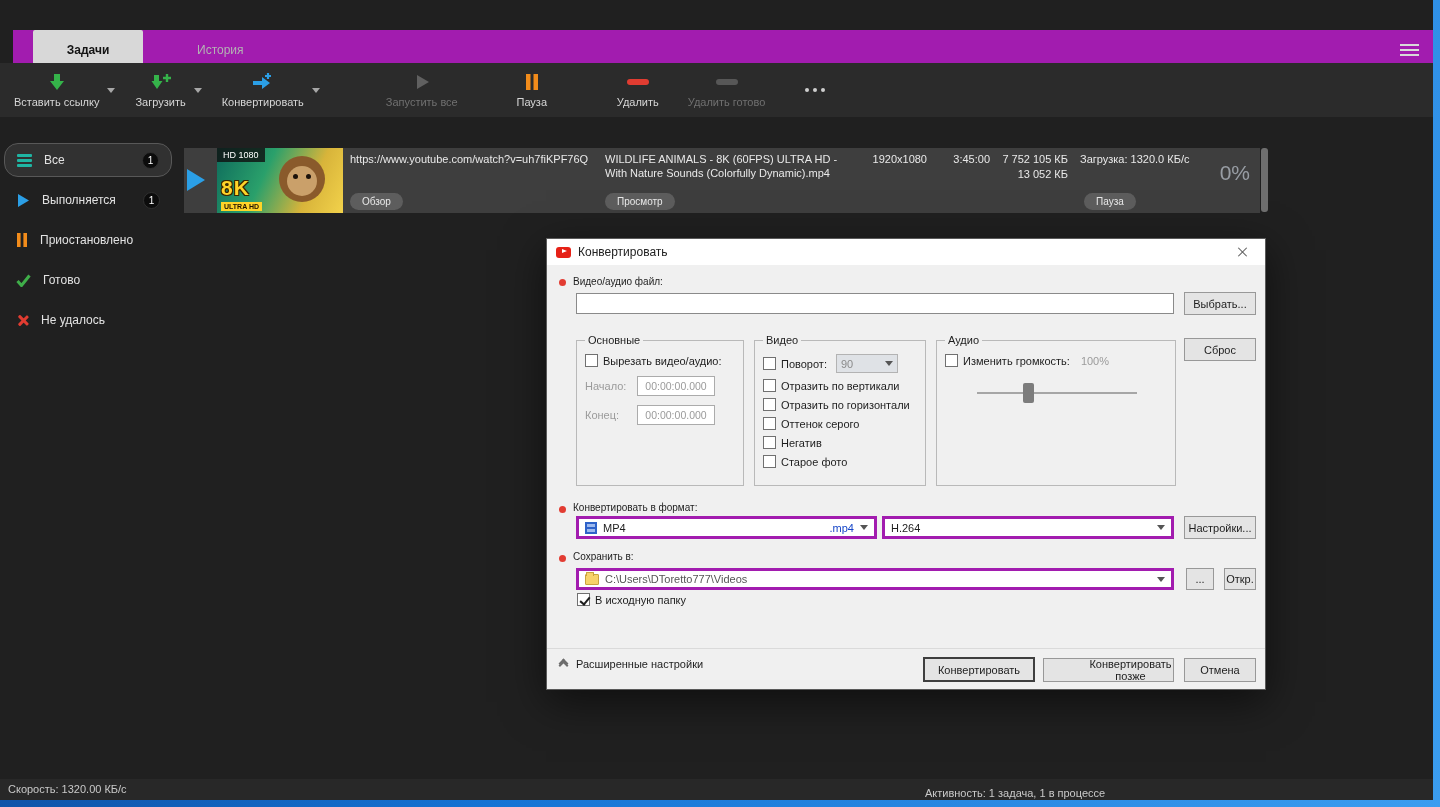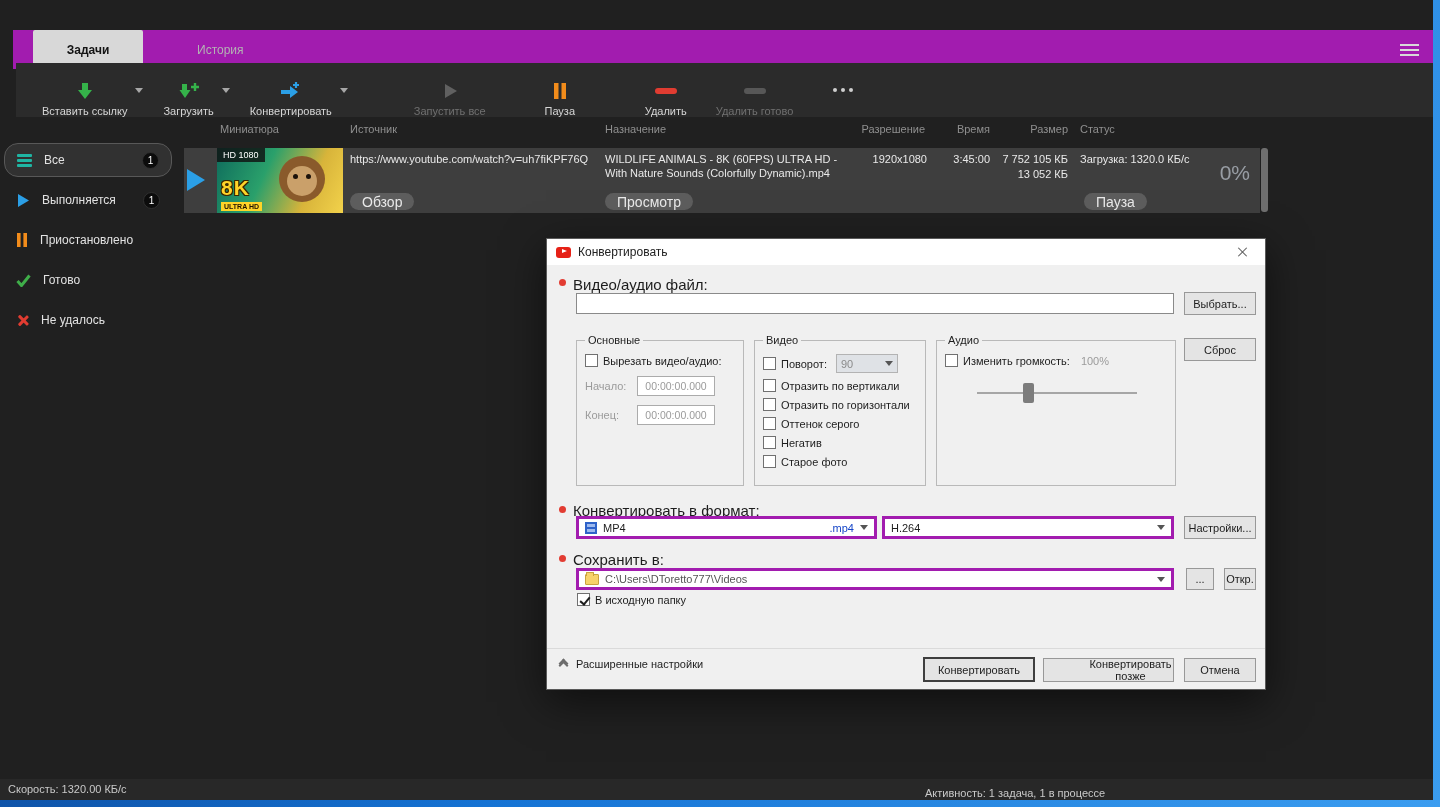--- a/index.html
+++ b/index.html
@@ -26,21 +26,21 @@
 
   
   .tabstrip { position:absolute; top:30px; left:0; right:0; height:39px; background:#a21caf; display:flex; align-items:stretch;margin-left:13px; }
   .tab { display:flex; align-items:center; justify-content:center; font-size:12px; color:#b3b3b3; padding:0 26px; }
   .tab.active { background:#d8d8d8; color:#141414; font-weight:bold; margin-left:20px; width:110px; padding:0; border-radius:2px 2px 0 0; }
   .tab.plain { margin-left:28px; }
   .hamburger { margin-left:auto; margin-right:14px; align-self:center; display:flex; flex-direction:column; gap:3px; }
   .hamburger i { display:block; width:19px; height:2px; background:#d9d9d9; }
 
   
-  .toolbar { position:absolute; top:63px; left:16px; right:0; height:54px; background:#2b2b2b; display:flex; align-items:flex-end; padding:0 20px; }
+  .toolbar { position:absolute; top:63px; left:0; right:0; height:54px; background:#2b2b2b; display:flex; align-items:center; padding:0 8px; }
   .tbtn { display:flex; flex-direction:column; align-items:center; gap:4px; min-width:60px; padding:0 6px; }
   .tbtn .ticon { height:20px; display:flex; align-items:center; justify-content:center; }
   .tlabel { font-size:11px; color:#d6d6d6; white-space:nowrap; }
   .tbtn.disabled .tlabel { color:#707070; }
   .tchev { width:0; height:0; border-left:4px solid transparent; border-right:4px solid transparent; border-top:5px solid #a7a7a7; margin:0 14px 0 2px; align-self:center; }
   .bar-icon { width:22px; height:6px; border-radius:3px; }
   .dots { display:flex; gap:4px; margin-left:34px; align-self:center; }
   .dots i { width:4px; height:4px; border-radius:50%; background:#cfcfcf; display:block; }
   .gap-lg { margin-left:46px; }
   .gap-md { margin-left:38px; }
@@ -66,40 +66,40 @@
            background: linear-gradient(115deg,#0e6b5c 0%,#2aa06b 38%,#d8b43a 72%,#f2d24b 100%); }
   .monkey-head { position:absolute; left:62px; top:8px; width:46px; height:46px; border-radius:50%; background:#8a5a2b; }
   .monkey-face { position:absolute; left:70px; top:18px; width:30px; height:30px; border-radius:50%; background:#caa06a; }
   .monkey-eye { position:absolute; width:5px; height:5px; border-radius:50%; background:#1c120a; }
   .thumb-hd { position:absolute; left:0; top:0; background:rgba(15,15,15,.8); color:#fff; font-size:9px; padding:2px 6px; }
   .thumb-8k { position:absolute; left:4px; bottom:13px; color:#ffd428; font-size:21px; font-weight:bold; letter-spacing:1px;
               text-shadow:-1px -1px 0 #3c2700,1px -1px 0 #3c2700,-1px 1px 0 #3c2700,1px 1px 0 #3c2700; }
   .thumb-uhd { position:absolute; left:4px; bottom:2px; background:#ffd428; color:#221500; font-size:7px; font-weight:bold; padding:1px 3px; }
   .cell-text { position:absolute; font-size:11px; color:#e9e9e9; white-space:nowrap; }
   .wrap { white-space:normal; line-height:14px; }
-  .pill { position:absolute; height:17px; background:#5d5d5d; border-radius:9px; color:#e9e9e9; font-size:14px; display:flex; align-items:center; padding:0 12px; }
+  .pill { position:absolute; height:17px; background:#5d5d5d; border-radius:9px; color:#e9e9e9; font-size:10px; display:flex; align-items:center; padding:0 12px; }
   .progress-val { position:absolute; left:1000px; top:13px; width:66px; text-align:right; font-size:21px; color:#989da4; }
   .scrollthumb { position:absolute; left:1261px; top:148px; width:7px; height:64px; background:#6f6f6f; border-radius:3px; }
 
   
   .statusbar { position:absolute; left:0; right:0; bottom:0; height:21px; background:#282828; font-size:11px; color:#c9c9c9; }
   .sb-speed { position:absolute; left:8px; top:4px; }
   .sb-activity { position:absolute; left:925px; top:8px; }
 
   
   .dialog { position:absolute; left:546px; top:238px; width:720px; height:452px; background:#f0f0f0;
             border:1px solid #5a5a5a; box-shadow:0 12px 40px rgba(0,0,0,.55); }
   .dlg-title { height:26px; background:#fff; display:flex; align-items:center; padding:0 9px; }
   .dlg-title .tv-icon { margin-left:0; width:15px; height:11px; }
   .dlg-title .tv-icon::after { left:6px; top:2.8px; border-left:5px solid #fff; border-top:2.6px solid transparent; border-bottom:2.6px solid transparent; }
   .dlg-title-text { margin-left:7px; font-size:12px; color:#222; }
   .dlg-close { margin-left:auto; width:26px; height:100%; display:flex; align-items:center; justify-content:center; }
   .dlg-close .glyph-x::before,.dlg-close .glyph-x::after { background:#555; width:1px; }
   .dot { position:absolute; width:7px; height:7px; border-radius:50%; background:#e23c32; }
-  .dlabel { position:absolute; font-size:15px; color:#1d1d1d; white-space:nowrap; }
+  .dlabel { position:absolute; font-size:10px; color:#1d1d1d; white-space:nowrap; }
   .text-input { position:absolute; border:1px solid #8a8a8a; background:#fff; font-family:inherit; font-size:11px; color:#333; padding:0 5px; }
   .btn { position:absolute; background:#e4e4e4; border:1px solid #989898; font-family:inherit; font-size:11px; color:#1d1d1d; display:flex; align-items:center; justify-content:center; }
   .btn.default { border:2px solid #3f3f3f; }
   fieldset { position:absolute; border:1px solid #b9b9b9; padding:2px 8px 6px 8px; }
   legend { font-size:11px; color:#1d1d1d; padding:0 3px; }
   .cb { display:flex; align-items:center; gap:5px; font-size:11px; color:#1d1d1d; margin-top:6px; white-space:nowrap; }
   .box { width:13px; height:13px; background:#fff; border:1px solid #707070; position:relative; flex:none; }
   .box.checked::after { content:""; position:absolute; left:3.5px; top:0.5px; width:4px; height:8px; border-right:2px solid #1d1d1d; border-bottom:2px solid #1d1d1d; transform:rotate(40deg); }
   .time-row { display:flex; align-items:center; margin-top:9px; }
   .muted { color:#9b9b9b; font-size:11px; }
@@ -244,29 +244,20 @@
       <span class="side-label">Не удалось</span>
     </div>
     <div class="side-item" style="top:146px;">
       <svg width="15" height="13" viewBox="0 0 15 13">
           <path d="M1.5 7l4 4.5L13.5 1.5" stroke="#3fae49" stroke-width="3" fill="none"></path>
         </svg>
       <span class="side-label">Готово</span>
     </div>
   </div>
 
-  <div class="headers">
-    <span class="hcol" style="left:38px;">Миниатюра</span>
-    <span class="hcol" style="left:168px;">Источник</span>
-    <span class="hcol" style="left:423px;">Назначение</span>
-    <span class="hcol" style="left:658px;width:85px;text-align:right;">Разрешение</span>
-    <span class="hcol" style="left:748px;width:60px;text-align:right;">Время</span>
-    <span class="hcol" style="left:808px;width:78px;text-align:right;">Размер</span>
-    <span class="hcol" style="left:898px;">Статус</span>
-  </div>
 
   <div class="task-row">
     <span class="row-play"></span>
     <div class="thumb">
       <span class="monkey-head"></span>
       <span class="monkey-face"></span>
       <span class="monkey-eye" style="left:76px;top:26px;"></span>
       <span class="monkey-eye" style="left:89px;top:26px;"></span>
       <span class="thumb-hd">HD 1080</span>
       <span class="thumb-8k">8K</span>

